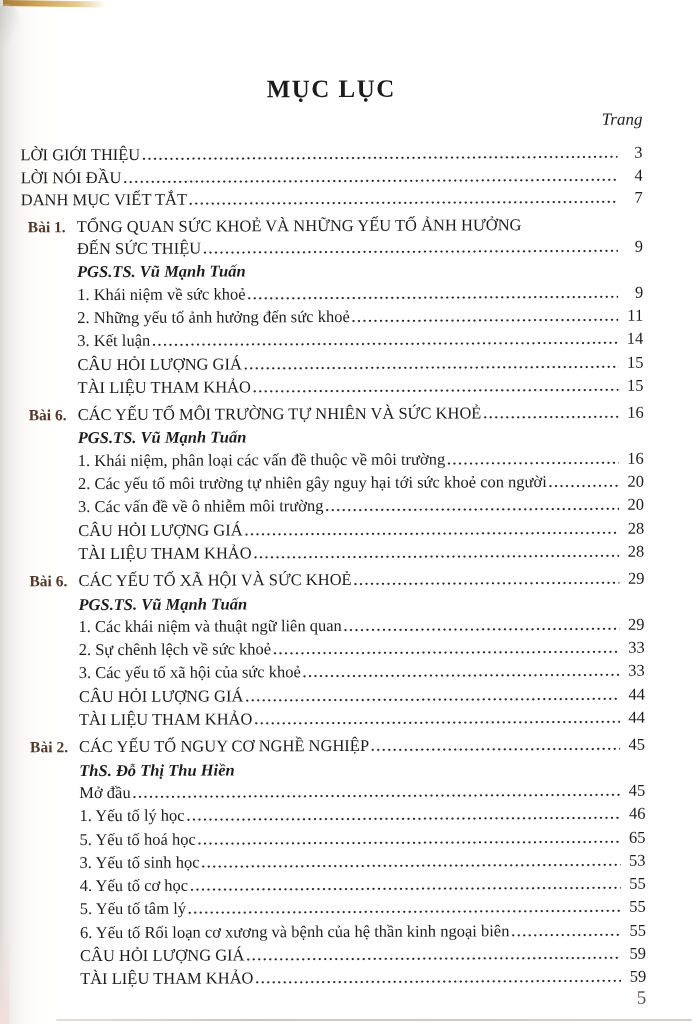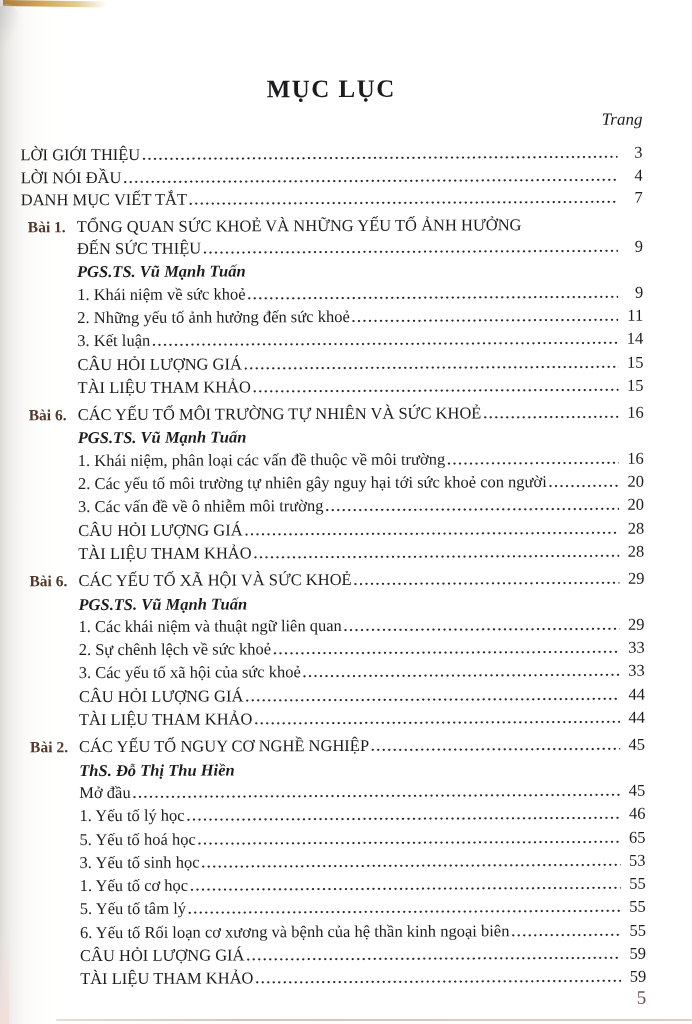--- a/index.html
+++ b/index.html
@@ -237,21 +237,21 @@
         <span class="lbl">5. Yếu tố hoá học</span>
         <span class="dots"></span>
         <span class="pg">65</span>
       </div>
       <div class="row">
         <span class="lbl">3. Yếu tố sinh học</span>
         <span class="dots"></span>
         <span class="pg">53</span>
       </div>
       <div class="row">
-        <span class="lbl">1. Yếu tố cơ học</span>
+        <span class="lbl">4. Yếu tố cơ học</span>
         <span class="dots"></span>
         <span class="pg">55</span>
       </div>
       <div class="row">
         <span class="lbl">5. Yếu tố tâm lý</span>
         <span class="dots"></span>
         <span class="pg">55</span>
       </div>
       <div class="row">
         <span class="lbl">6. Yếu tố Rối loạn cơ xương và bệnh của hệ thần kinh ngoại biên</span>

